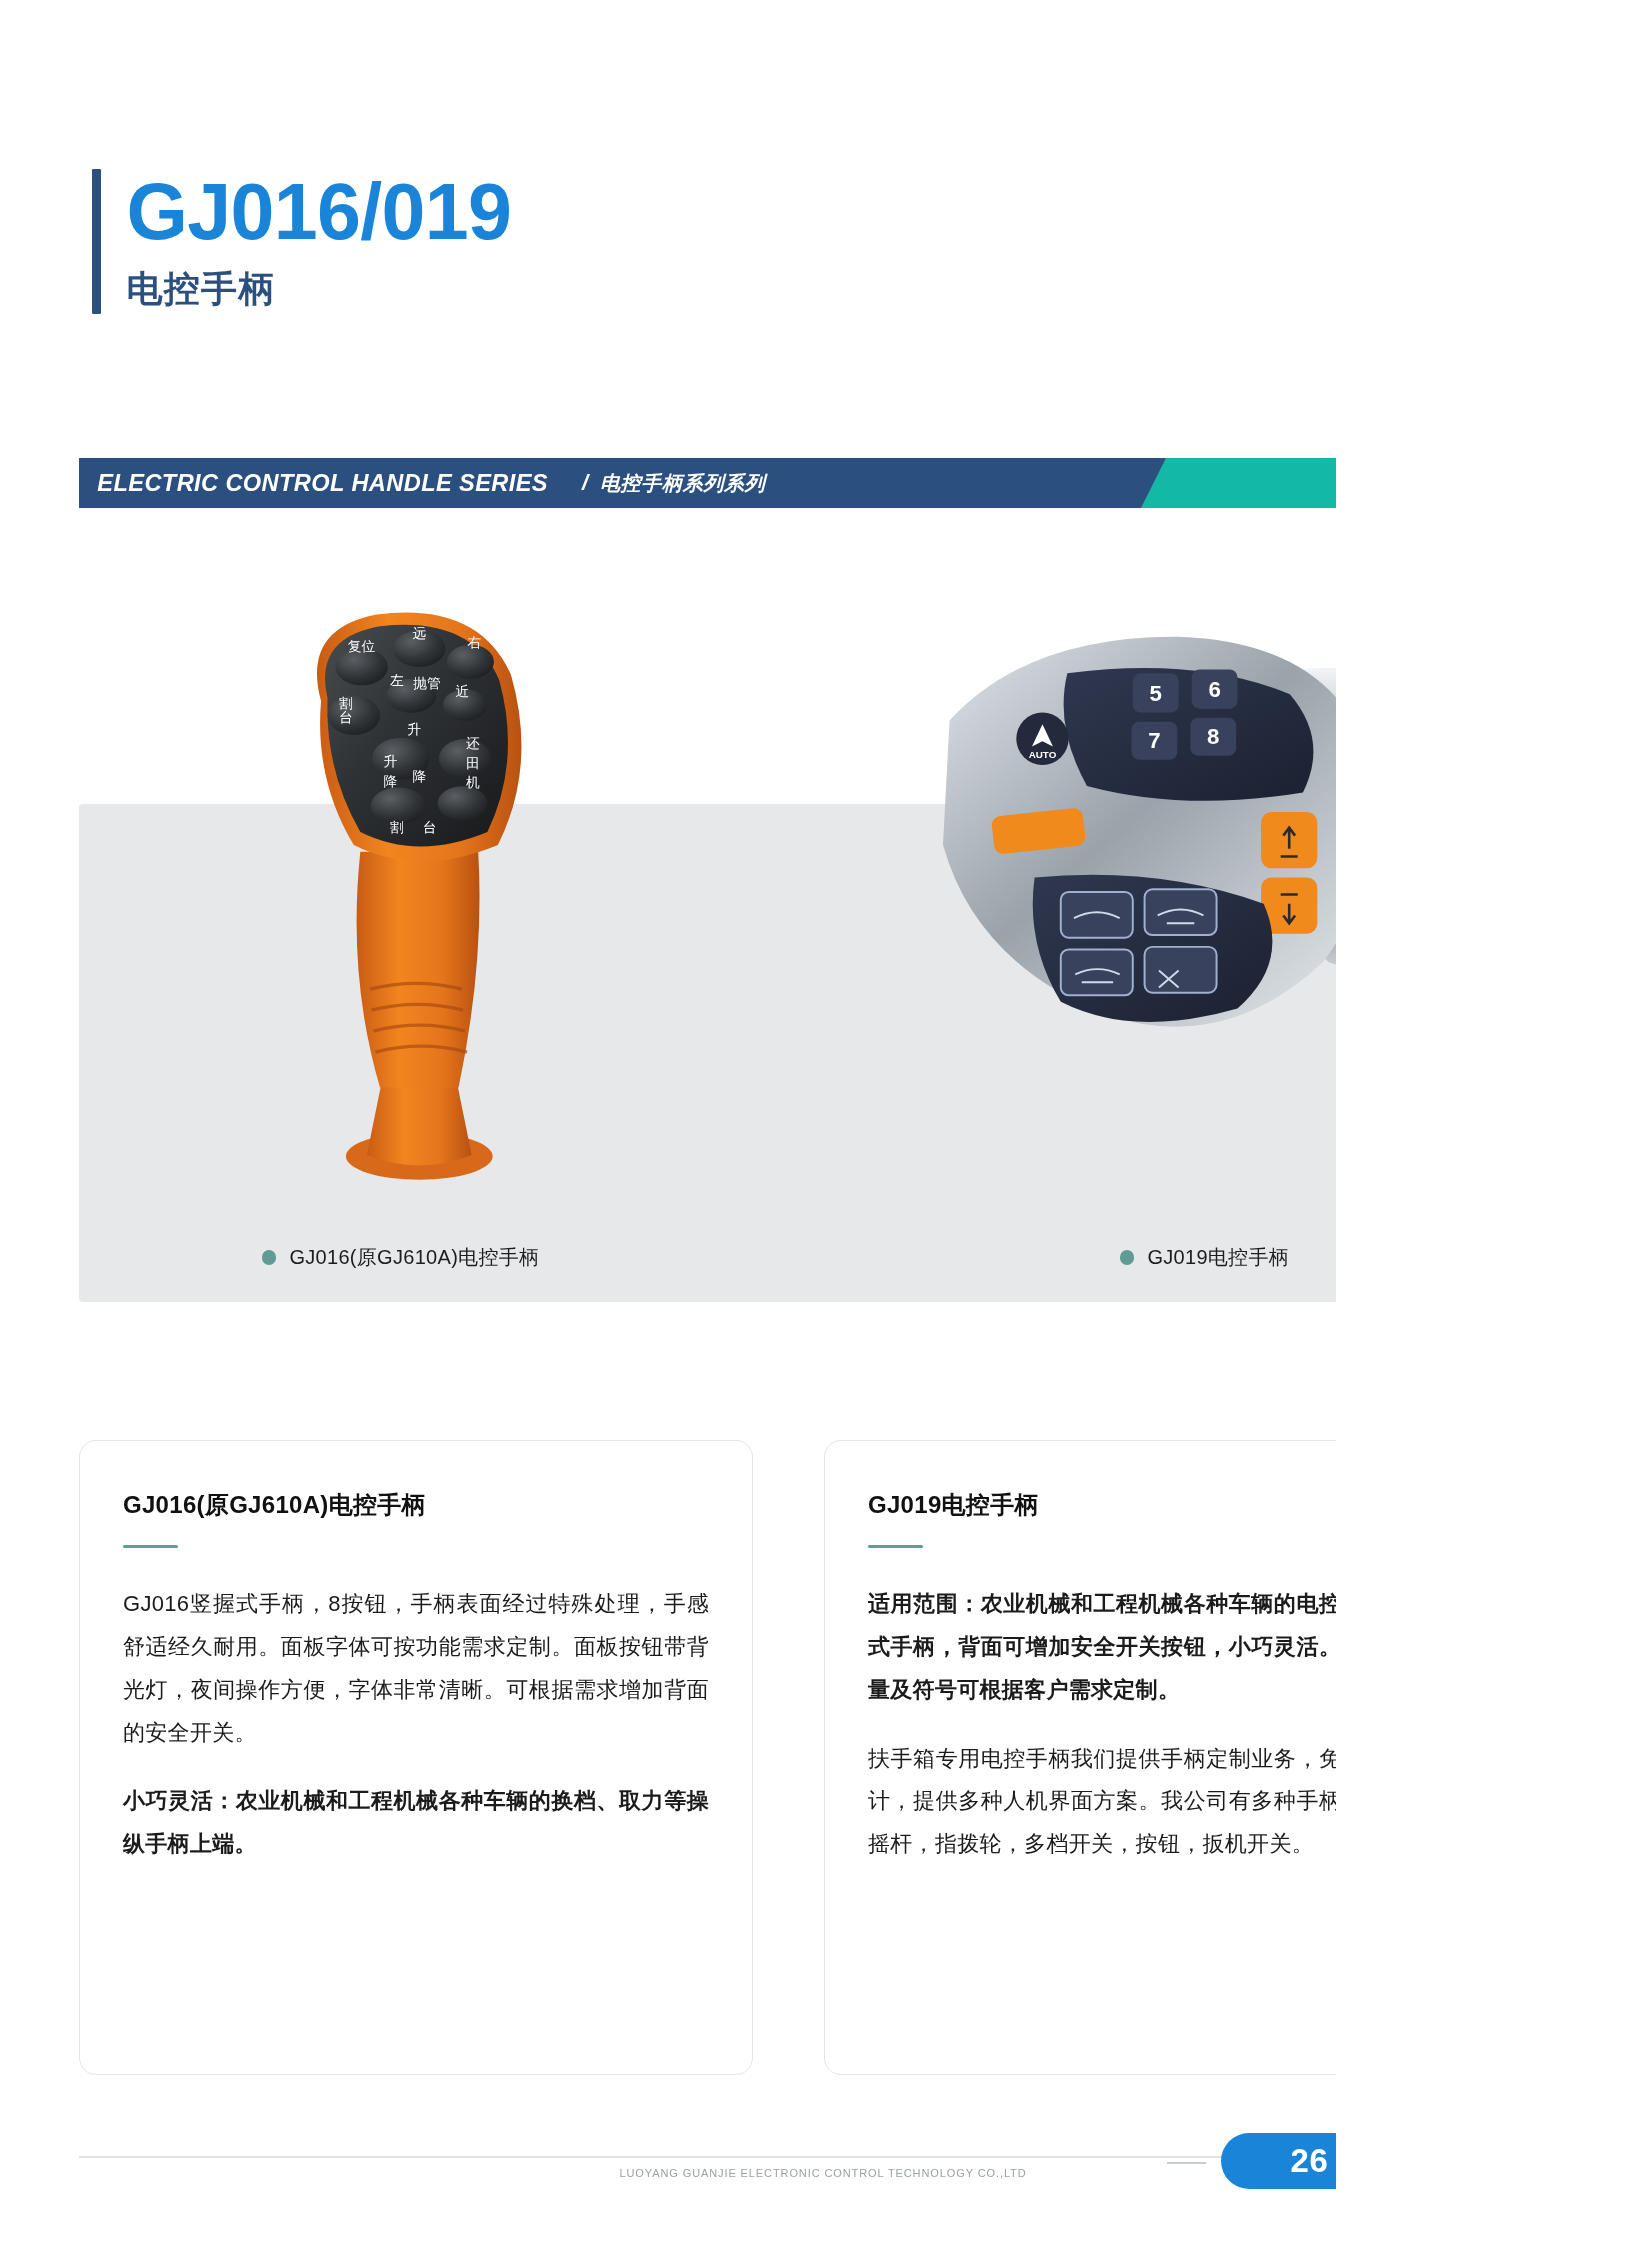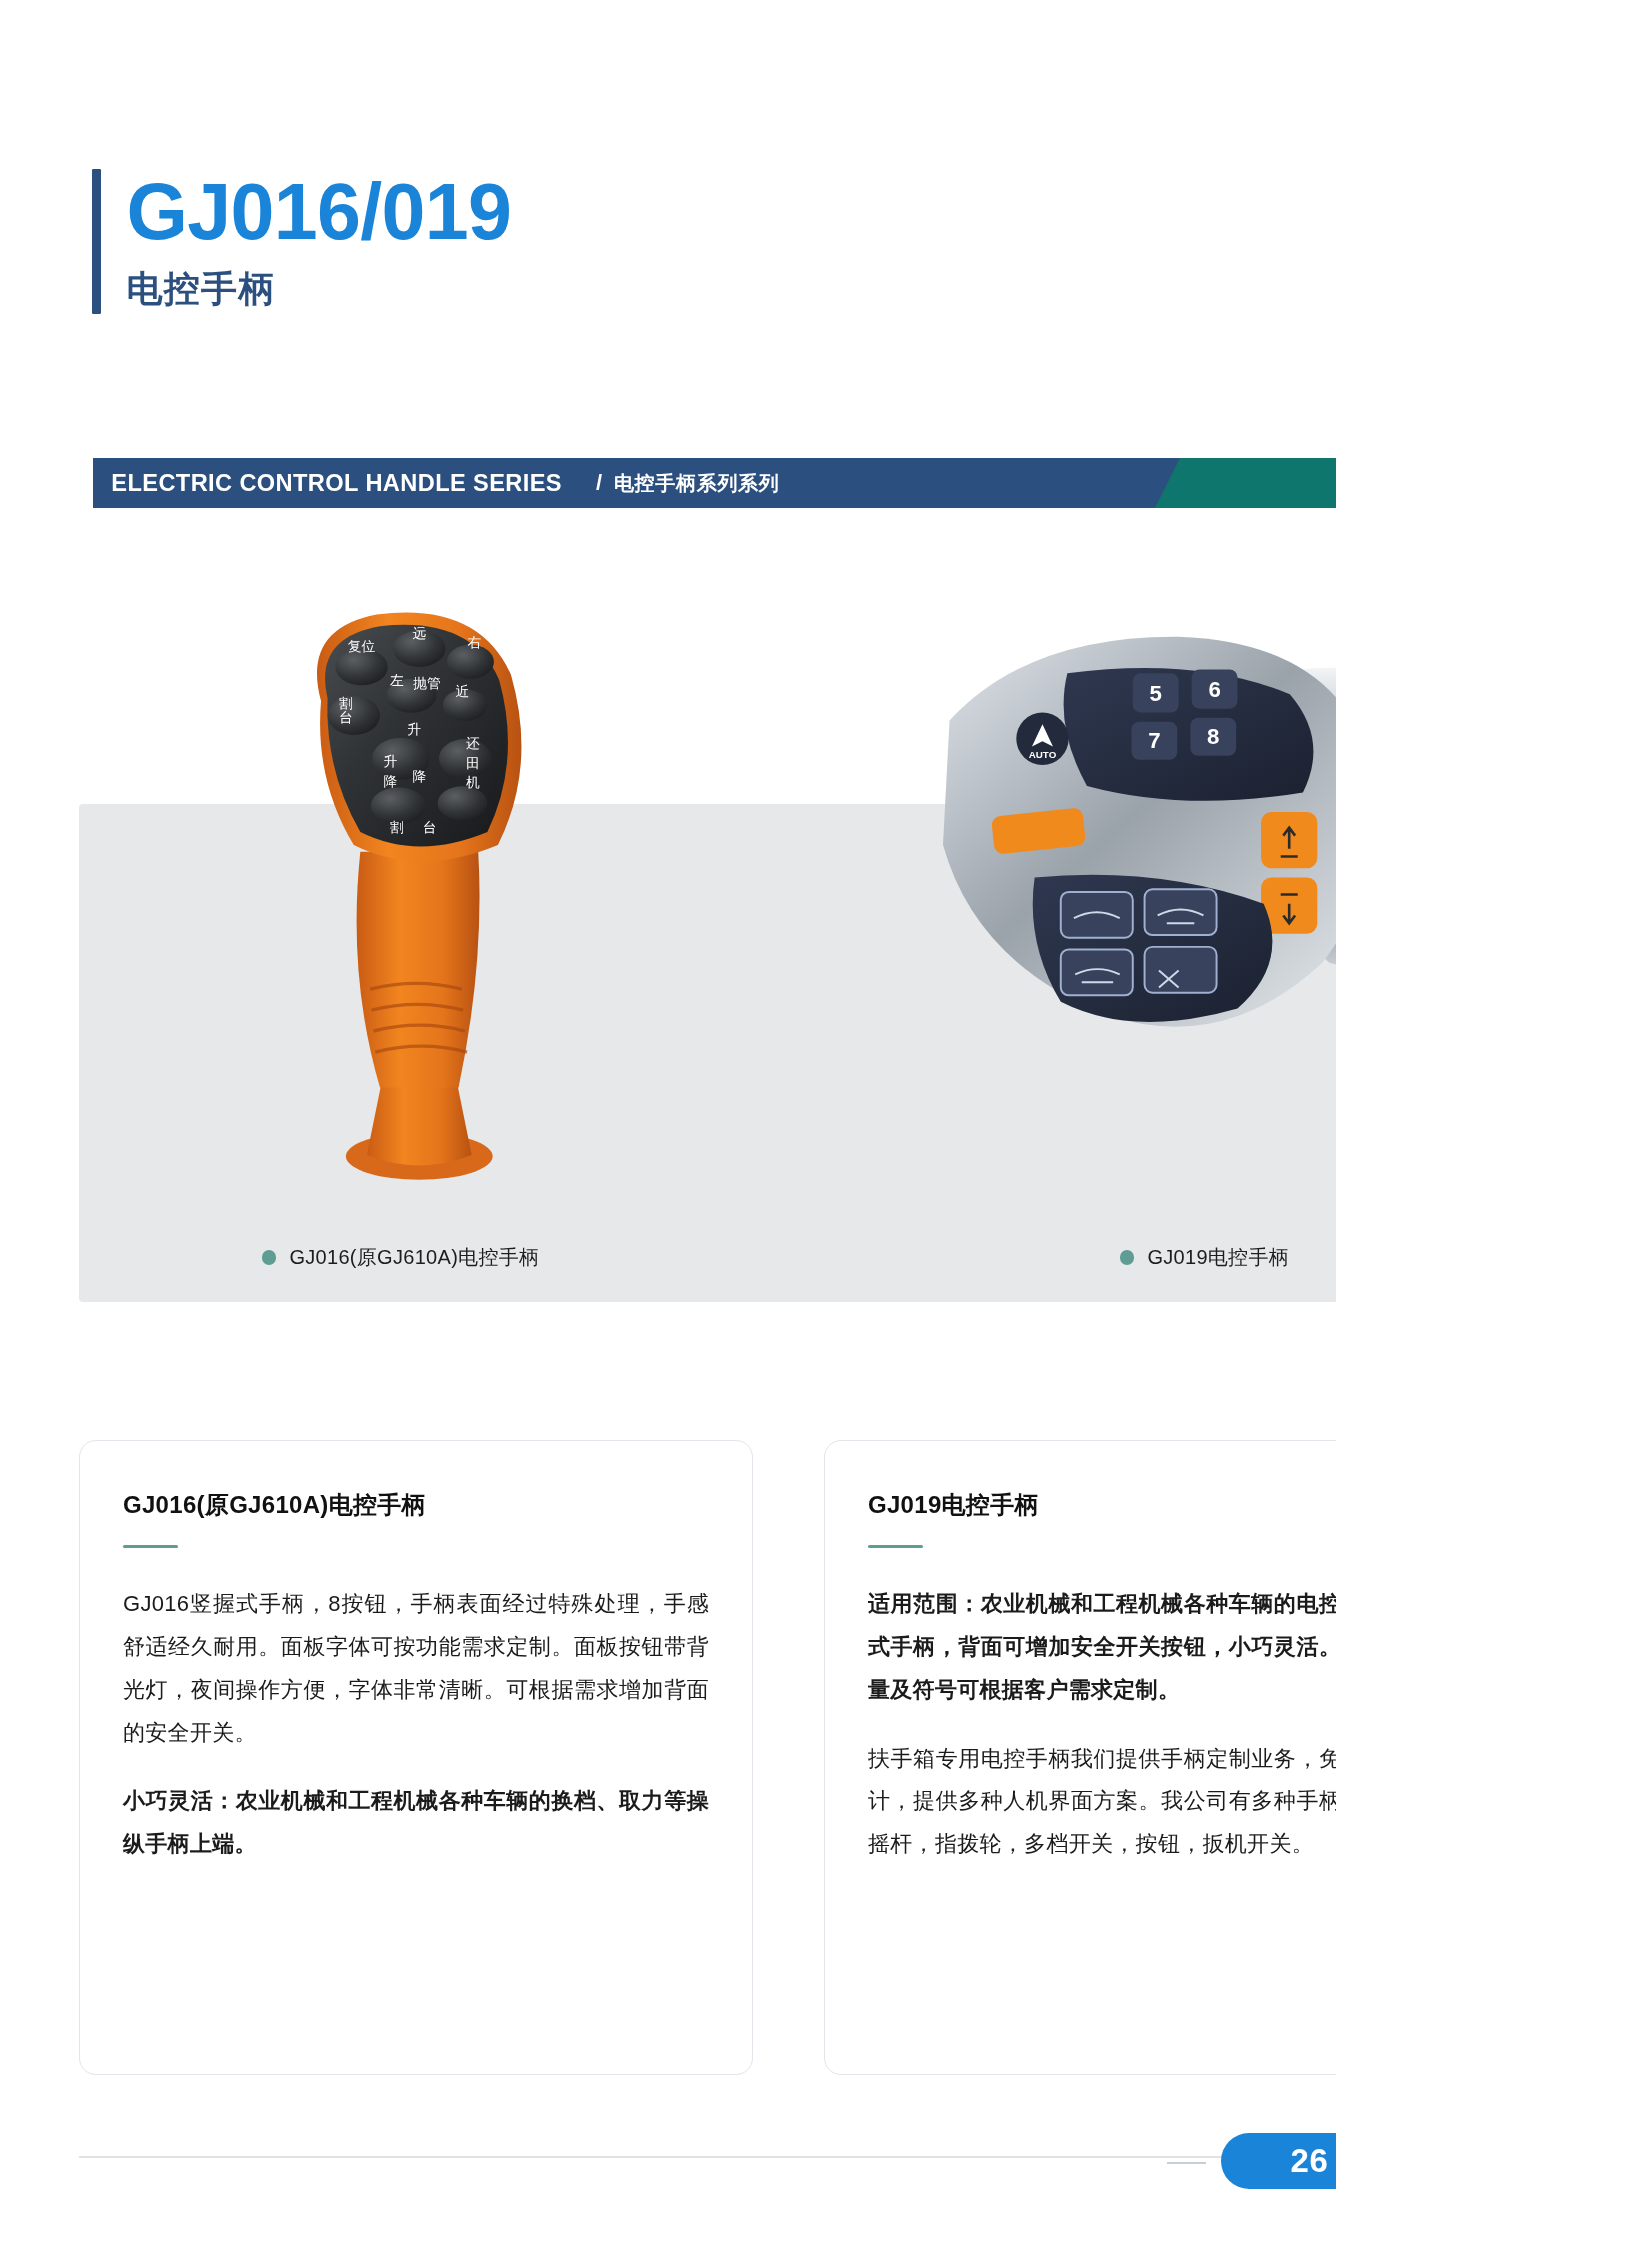--- a/index.html
+++ b/index.html
@@ -44,25 +44,26 @@
     font-size: 36px;
     font-weight: 700;
     color: #2b4f7e;
     margin-top: 11px;
     letter-spacing: 1.3px;
   }
 
   
   .banner {
     position: absolute;
-    left: 93px;
+    left: 79px;
     top: 458px;
     width: 1491px;
     height: 50px;
-    background: #0f766e;
+    background: #14b8a6;
+    font-style: italic;
   }
   .banner-blue {
     position: absolute;
     left: 0;
     top: 0;
     width: 1087px;
     height: 50px;
     background: #2b4f7e;
     clip-path: polygon(0 0, 100% 0, calc(100% - 25px) 100%, 0 100%);
     display: flex;
@@ -426,17 +427,18 @@
   </div>
 
   <div class="card right">
     <div class="card-title">GJ019电控手柄</div>
     <div class="card-rule"></div>
     <p class="card-para bold">适用范围：农业机械和工程机械各种车辆的电控手柄。横握式手柄，背面可增加安全开关按钮，小巧灵活。正面按钮数量及符号可根据客户需求定制。</p>
     <p class="card-para">扶手箱专用电控手柄我们提供手柄定制业务，免费为客户设计，提供多种人机界面方案。我公司有多种手柄部件，拇指摇杆，指拨轮，多档开关，按钮，扳机开关。</p>
   </div>
 
   <div class="footer-rule"></div>
+  <div class="footer-en">LUOYANG GUANJIE ELECTRONIC CONTROL TECHNOLOGY CO.,LTD</div>
   <div class="footer-dash l"></div>
   <div class="page-pill">26</div>
 
 </div>
 
 
 </body></html>

